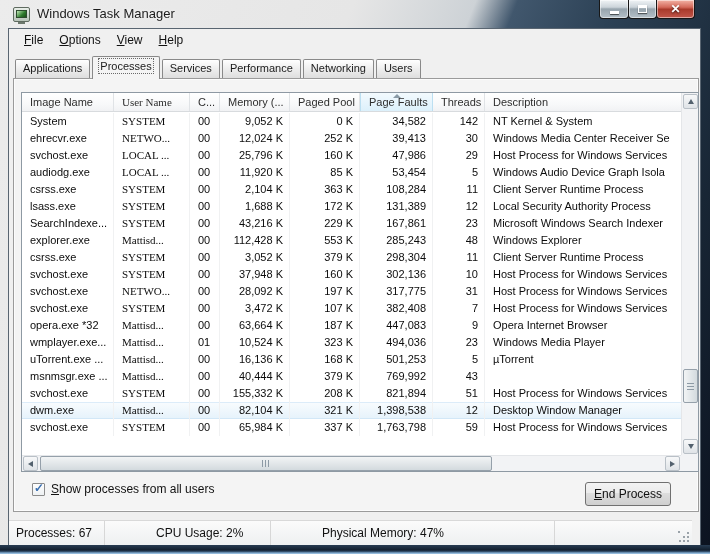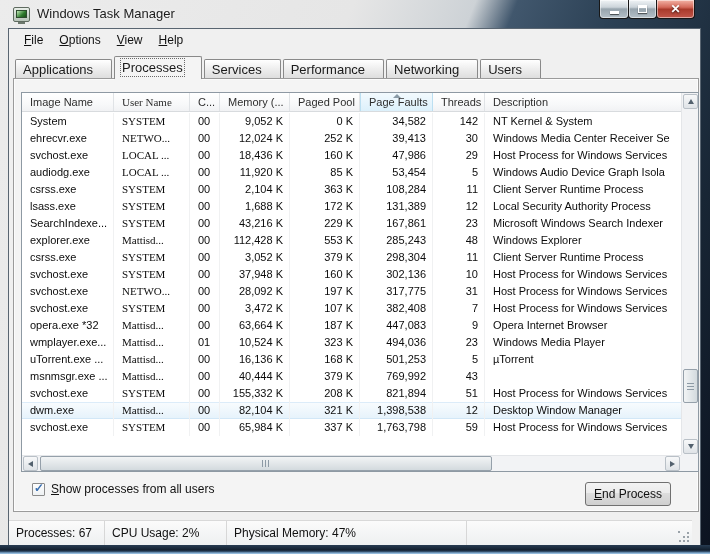--- a/index.html
+++ b/index.html
@@ -31,21 +31,21 @@
   .glyph-min{width:9px;height:3px;background:#fff;box-shadow:0 1px 1px rgba(0,0,0,.6);margin-top:6px;}
   .glyph-max{width:9px;height:8px;border:1px solid #fff;border-top-width:3px;box-shadow:0 1px 1px rgba(0,0,0,.5);}
   .glyph-close{font-size:12px;font-weight:bold;text-shadow:0 1px 2px rgba(0,0,0,.65);}
   
   .body{position:absolute;left:8px;top:28px;width:693px;height:518px;background:#f0f0f0;border:1px solid #596571;}
   .menubar{position:absolute;left:0;top:0;right:0;height:23px;background:#f0f0f0;display:flex;align-items:center;padding-left:7px;border-bottom:1px solid #f0f0f0;}
   .menu-item{padding:9px 8px;font-size:12px;color:#111;cursor:default;}
   .menu-item::first-letter{text-decoration:underline;}
   
   .tabstrip{position:absolute;left:6px;top:27px;height:23px;display:flex;align-items:flex-end;}
-  .tab{height:20px;padding:2px 18px 0 7px;margin-right:2px;font-size:13px;color:#1a1a1a;
+  .tab{height:20px;padding:2px 7px 0 7px;margin-right:2px;font-size:11px;color:#1a1a1a;
     background:linear-gradient(180deg,#ffffff,#ebebeb 55%,#dcdcdc);
     border:1px solid #898989;border-bottom:none;border-radius:2px 2px 0 0;position:relative;}
   .tab.active{height:23px;padding-top:3px;background:#f4f4f4;z-index:3;
     box-shadow:0 1px 0 #f4f4f4;}
   .tab.active .tab-label{outline:1px dotted #6a6a6a;outline-offset:1px;}
   .tabpanel{position:absolute;left:4px;top:49px;width:686px;height:434px;background:#f4f4f4;border:1px solid #9b9b9b;box-shadow:inset 0 0 0 1px #fcfcfc;z-index:2;}
   
   .listview{position:absolute;left:7px;top:13px;width:678px;height:380px;background:#fff;border:1px solid #8e99a3;}
   .lv-header{position:absolute;left:0;top:0;height:19px;right:0;display:flex;
     background:linear-gradient(180deg,#ffffff,#f8f9fa 60%,#f1f2f4);border-bottom:1px solid #d8dbde;}
@@ -92,21 +92,21 @@
   .checkbox .check{position:absolute;left:1px;top:-3px;font-size:12px;font-weight:bold;color:#3a6fb0;}
   .checkbox-label{font-size:12px;color:#111;}
   .checkbox-label::first-letter{text-decoration:underline;}
   .end-process-btn{position:absolute;left:571px;top:403px;width:86px;height:24px;
     background:linear-gradient(180deg,#f3f3f3,#ebebeb 45%,#dddddd 46%,#cfcfcf);
     border:1px solid #707070;border-radius:3px;display:flex;align-items:center;justify-content:center;
     font-size:12px;color:#111;}
   .end-process-btn .btn-label::first-letter{text-decoration:underline;}
   
   .statusbar{position:absolute;left:0;right:8px;bottom:0;height:25px;background:linear-gradient(180deg,#fbfbfb,#eef0f1);
-    border-top:1px solid #d9d9d9;display:flex;align-items:center;}
+    border-top:1px solid #d9d9d9;display:flex;align-items:center;gap:44px;}
   .status-panel{font-size:12px;color:#111;padding-left:7px;height:100%;display:flex;align-items:center;border-right:1px solid #d7d7d7;}
   .sp1{width:96px;}
   .sp2{width:122px;}
   .sp3{width:240px;}
   .sp4{flex:1;border-right:none;position:relative;}
   .size-grip{position:absolute;right:2px;bottom:2px;width:12px;height:12px;}
   .size-grip::before{content:"";position:absolute;width:2px;height:2px;background:#9aa2a9;
     box-shadow:9px 1px 0 #9aa2a9, 9px 5px 0 #9aa2a9, 5px 5px 0 #9aa2a9, 9px 9px 0 #9aa2a9, 5px 9px 0 #9aa2a9, 1px 9px 0 #9aa2a9;}
 </style>
 </head>
@@ -179,21 +179,21 @@
               <div class="cell col-memory num">12,024 K</div>
               <div class="cell col-paged num">252 K</div>
               <div class="cell col-faults num">39,413</div>
               <div class="cell col-threads num">30</div>
               <div class="cell col-desc">Windows Media Center Receiver Se</div>
             </div>
             <div class="lv-row">
               <div class="cell col-image">svchost.exe</div>
               <div class="cell col-user">LOCAL ...</div>
               <div class="cell col-cpu">00</div>
-              <div class="cell col-memory num">18,436 K</div>
+              <div class="cell col-memory num">25,796 K</div>
               <div class="cell col-paged num">160 K</div>
               <div class="cell col-faults num">47,986</div>
               <div class="cell col-threads num">29</div>
               <div class="cell col-desc">Host Process for Windows Services</div>
             </div>
             <div class="lv-row">
               <div class="cell col-image">audiodg.exe</div>
               <div class="cell col-user">LOCAL ...</div>
               <div class="cell col-cpu">00</div>
               <div class="cell col-memory num">11,920 K</div>

